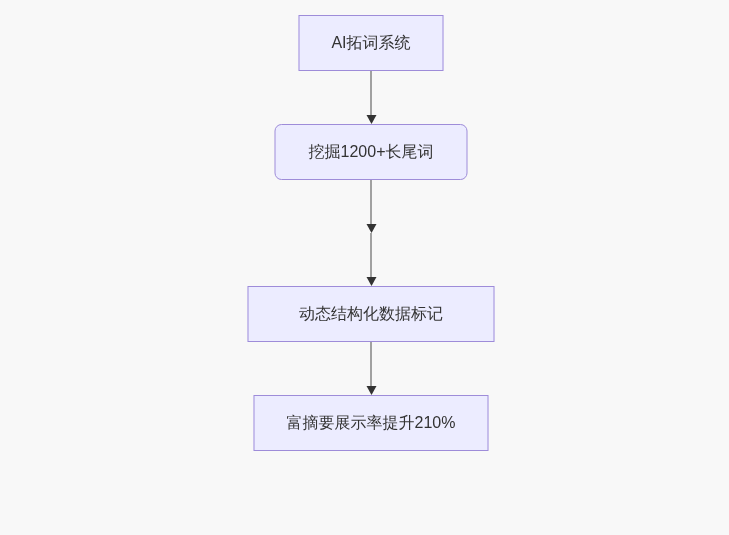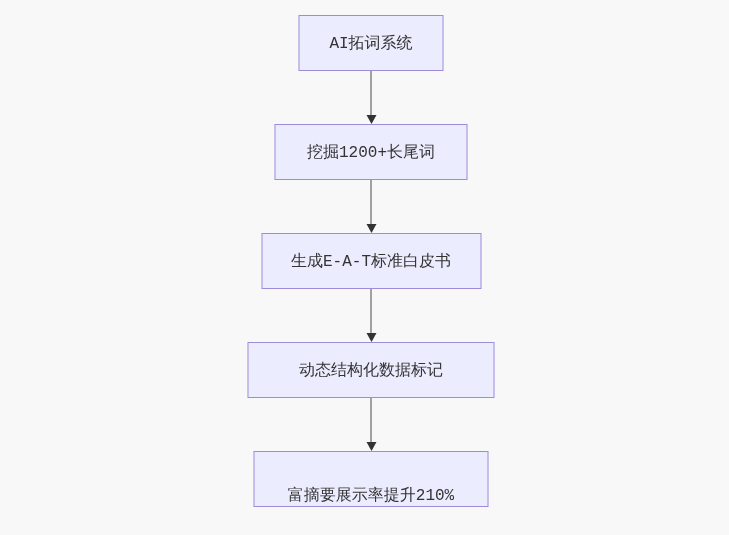--- a/index.html
+++ b/index.html
@@ -15,39 +15,38 @@
     font-family: "Liberation Sans", "DejaVu Sans", sans-serif;
   }
   .flowchart {
     position: absolute;
     left: 371px;
     top: 15px;
     transform: translateX(-50%);
     display: flex;
     flex-direction: column;
     align-items: center;
-    font-family: Liberation Mono, monospace;
   }
   .node {
     box-sizing: border-box;
     height: 56px;
     background: #ececff;
     border: 1.5px solid #9e8cd9;
     display: flex;
     align-items: center;
     justify-content: center;
     font-size: 16px;
     color: #333333;
     white-space: nowrap;
   }
   .node-1 { width: 145px; }
-  .node-2 { width: 193px; }
+  .node-2 { width: 193px; border-radius: 7px; }
   .node-3 { width: 220px; }
   .node-4 { width: 247px; }
-  .node-5 { width: 235px; align-items: flex-end; }
+  .node-5 { width: 235px; }
   .edge {
     height: 53px;
     display: flex;
     flex-direction: column;
     align-items: center;
   }
   .edge-line {
     flex: 1 1 auto;
     width: 1.8px;
     background: #4a4a4a;
@@ -77,23 +76,20 @@
 
   <div class="node node-2">
     <span>挖掘1200+长尾词</span>
   </div>
 
   <div class="edge">
     <div class="edge-line"></div>
     <div class="edge-arrowhead"></div>
   </div>
 
-  <div class="node node-3">
-    <span>生成E-A-T标准白皮书</span>
-  </div>
 
   <div class="edge">
     <div class="edge-line"></div>
     <div class="edge-arrowhead"></div>
   </div>
 
   <div class="node node-4">
     <span>动态结构化数据标记</span>
   </div>
 

